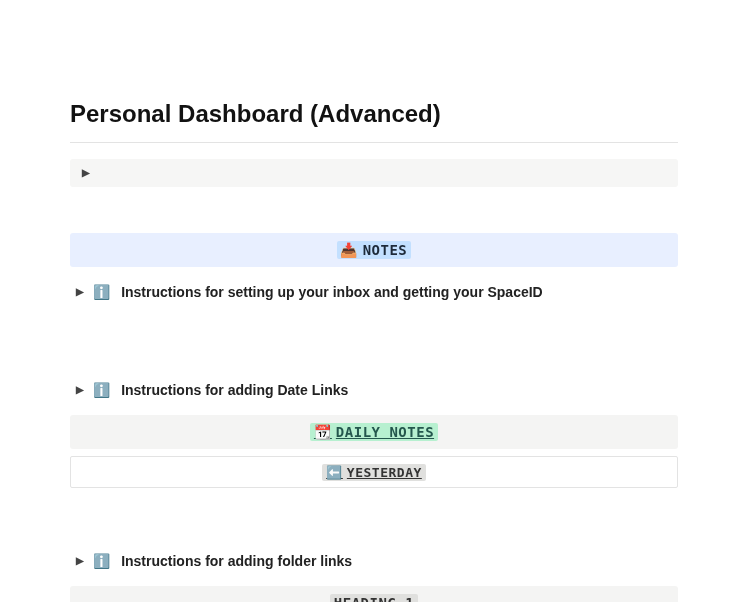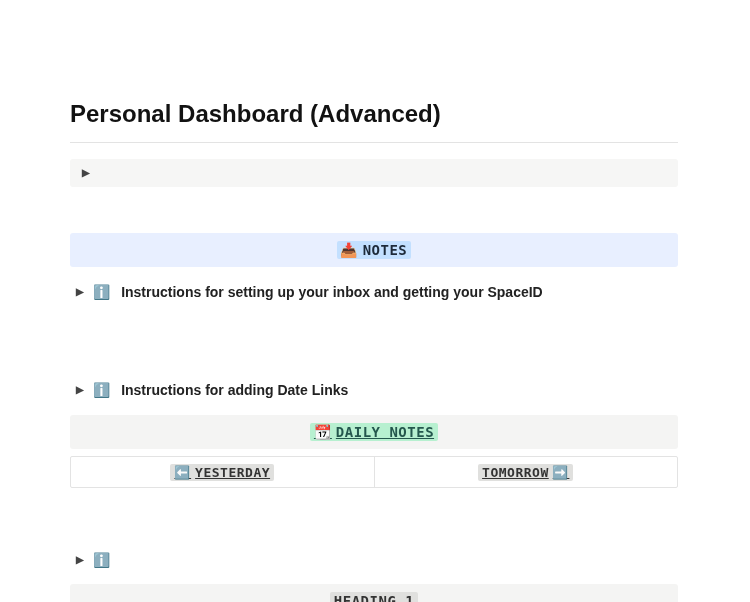--- a/index.html
+++ b/index.html
@@ -158,34 +158,29 @@
     </span>
   </div>
 
   <div class="grid2">
     <div class="cell">
       <span class="cell-label link">
         <span class="emoji">⬅️</span>
         <span>YESTERDAY</span>
       </span>
     </div>
-    <div class="cell">
-      <span class="cell-label link">
-        <span>TOMORROW</span>
-        <span class="emoji">➡️</span>
-      </span>
-    </div>
   </div>
 
   <div class="spacer-lg"></div>
   <div style="height:10px"></div>
 
   <div class="toggle-row" style="padding-left:6px;">
     <span class="tri">▶</span>
     <span class="toggle-icon">ℹ️</span>
+    <span>Instructions for adding folder links</span>
   </div>
 
   <div class="section-box gray" style="margin-top:8px;">
     <span class="section-label hl-gray">
       <span>HEADING 1</span>
     </span>
   </div>
 
   <div class="grid2" style="margin-top:10px;">
     

